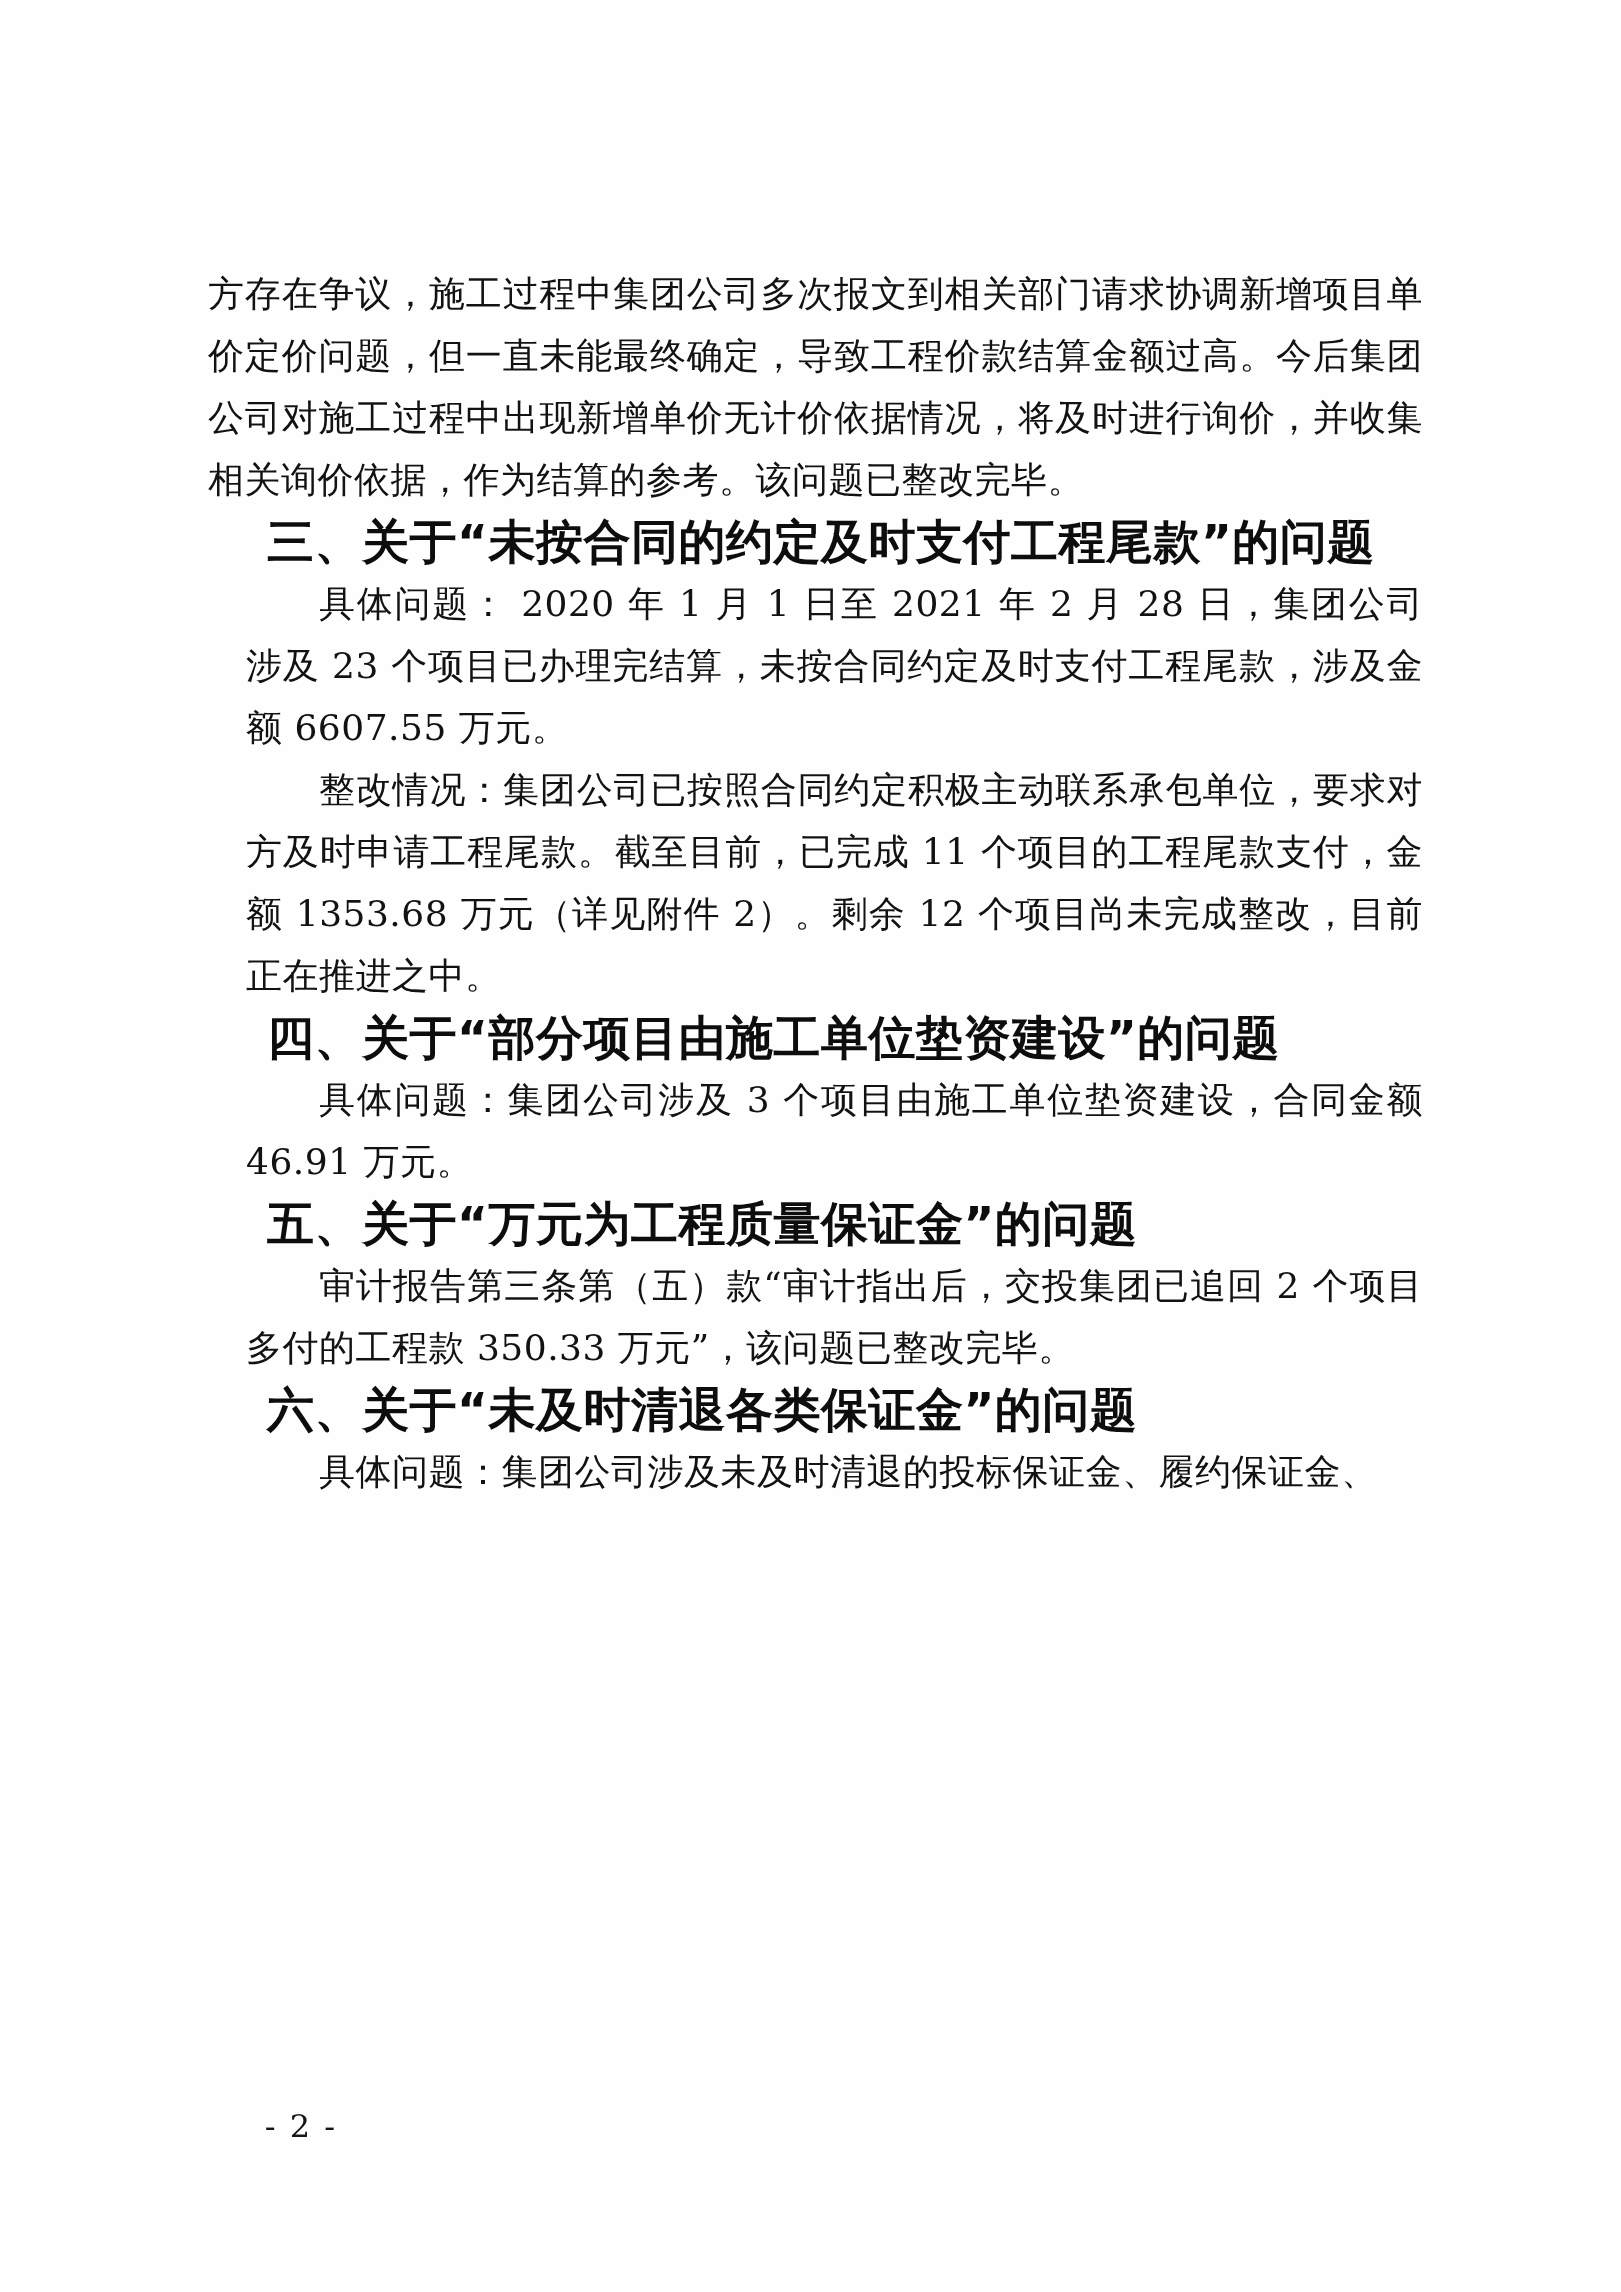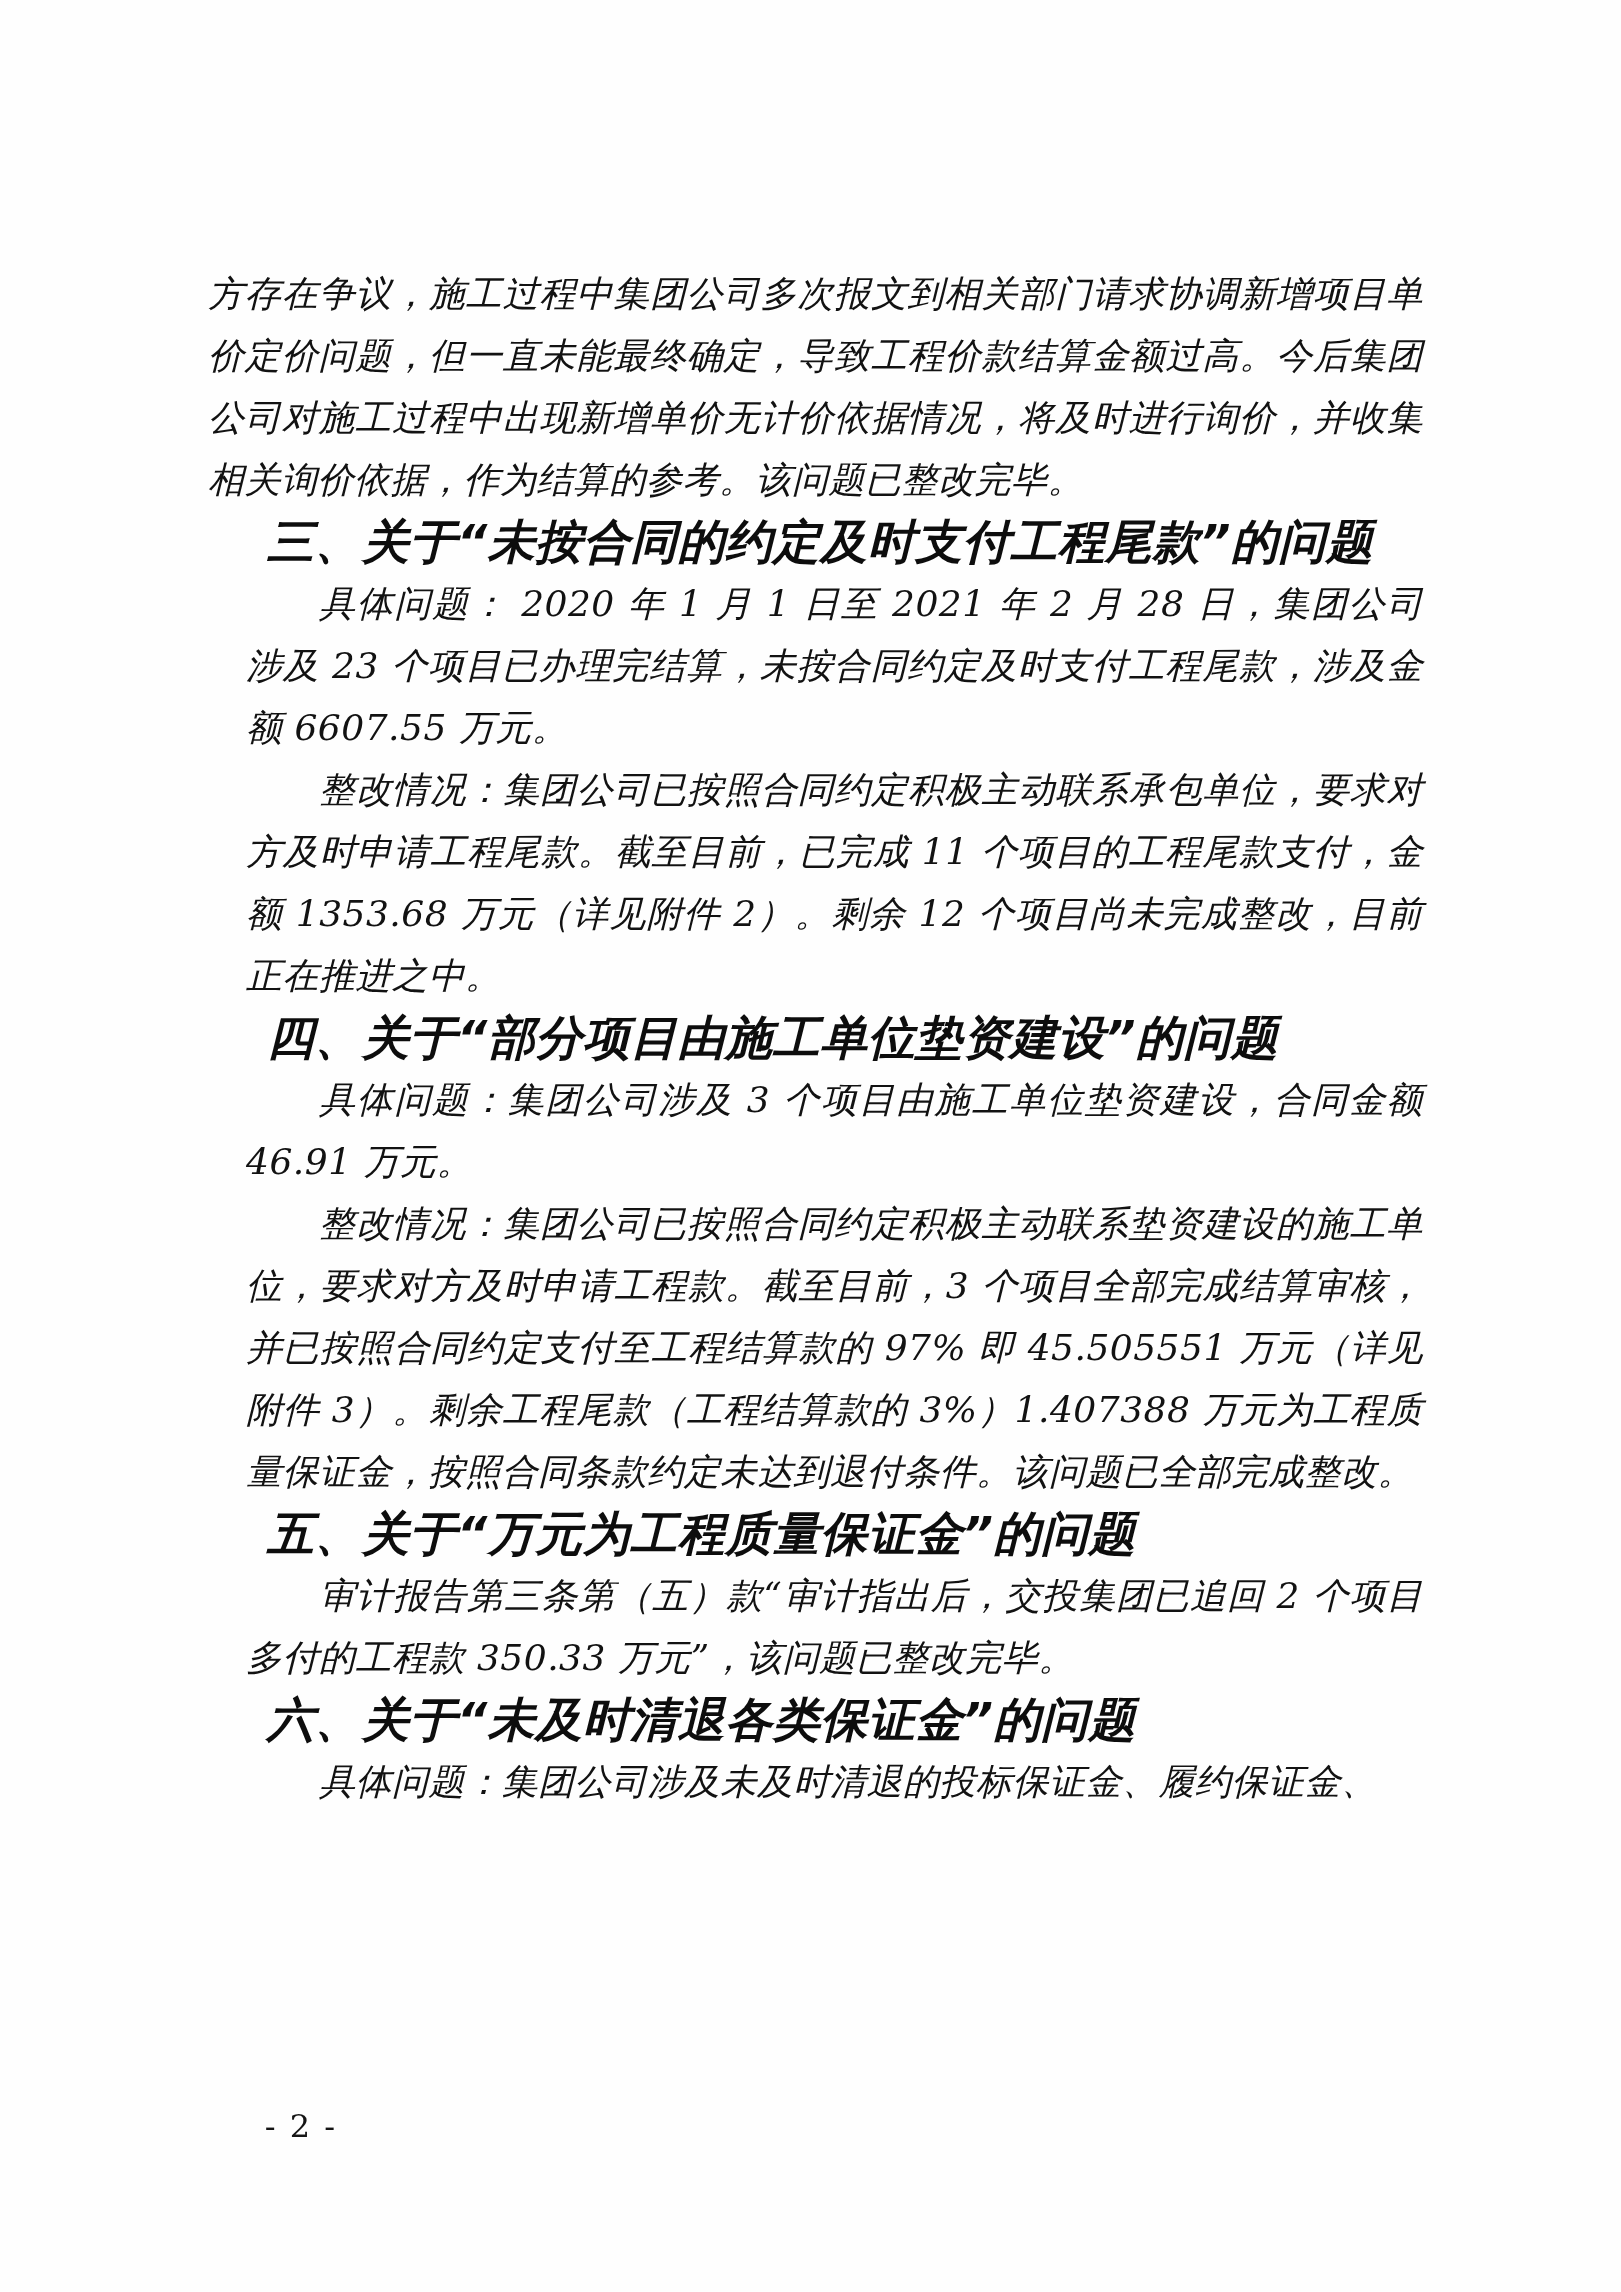--- a/index.html
+++ b/index.html
@@ -42,21 +42,20 @@
     font-family: "DejaVu Sans", sans-serif;
     font-size: 47px;
     font-weight: bold;
     line-height: 62px;
     text-indent: 59px;
     letter-spacing: 0.5px;
     color: #0d0d0d;
   }
   .blk {
     margin-bottom: 0px;
-    font-style: italic;
   }
   .page-number {
     position: absolute;
     left: 0;
     top: 2107px;
     width: 100%;
     text-align: center;
     font-family: "DejaVu Serif", serif;
     font-size: 32px;
     color: #151515;
@@ -90,23 +89,20 @@
     </div>
 
     <div class="blk">
       <h2 class="section-heading">四、关于“部分项目由施工单位垫资建设”的问题</h2>
     </div>
 
     <div class="blk">
       <p class="body-text indent">具体问题：集团公司涉及 3 个项目由施工单位垫资建设，合同金额 46.91 万元。</p>
     </div>
 
-    <div class="blk">
-      <p class="body-text indent">整改情况：集团公司已按照合同约定积极主动联系垫资建设的施工单位，要求对方及时申请工程款。截至目前，3 个项目全部完成结算审核，并已按照合同约定支付至工程结算款的 97% 即 45.505551 万元（详见附件 3）。剩余工程尾款（工程结算款的 3%）1.407388 万元为工程质量保证金，按照合同条款约定未达到退付条件。该问题已全部完成整改。</p>
-    </div>
 
     <div class="blk">
       <h2 class="section-heading">五、关于“万元为工程质量保证金”的问题</h2>
     </div>
 
     <div class="blk">
       <p class="body-text indent">审计报告第三条第（五）款“审计指出后，交投集团已追回 2 个项目多付的工程款 350.33 万元”，该问题已整改完毕。</p>
     </div>
 
     <div class="blk">

